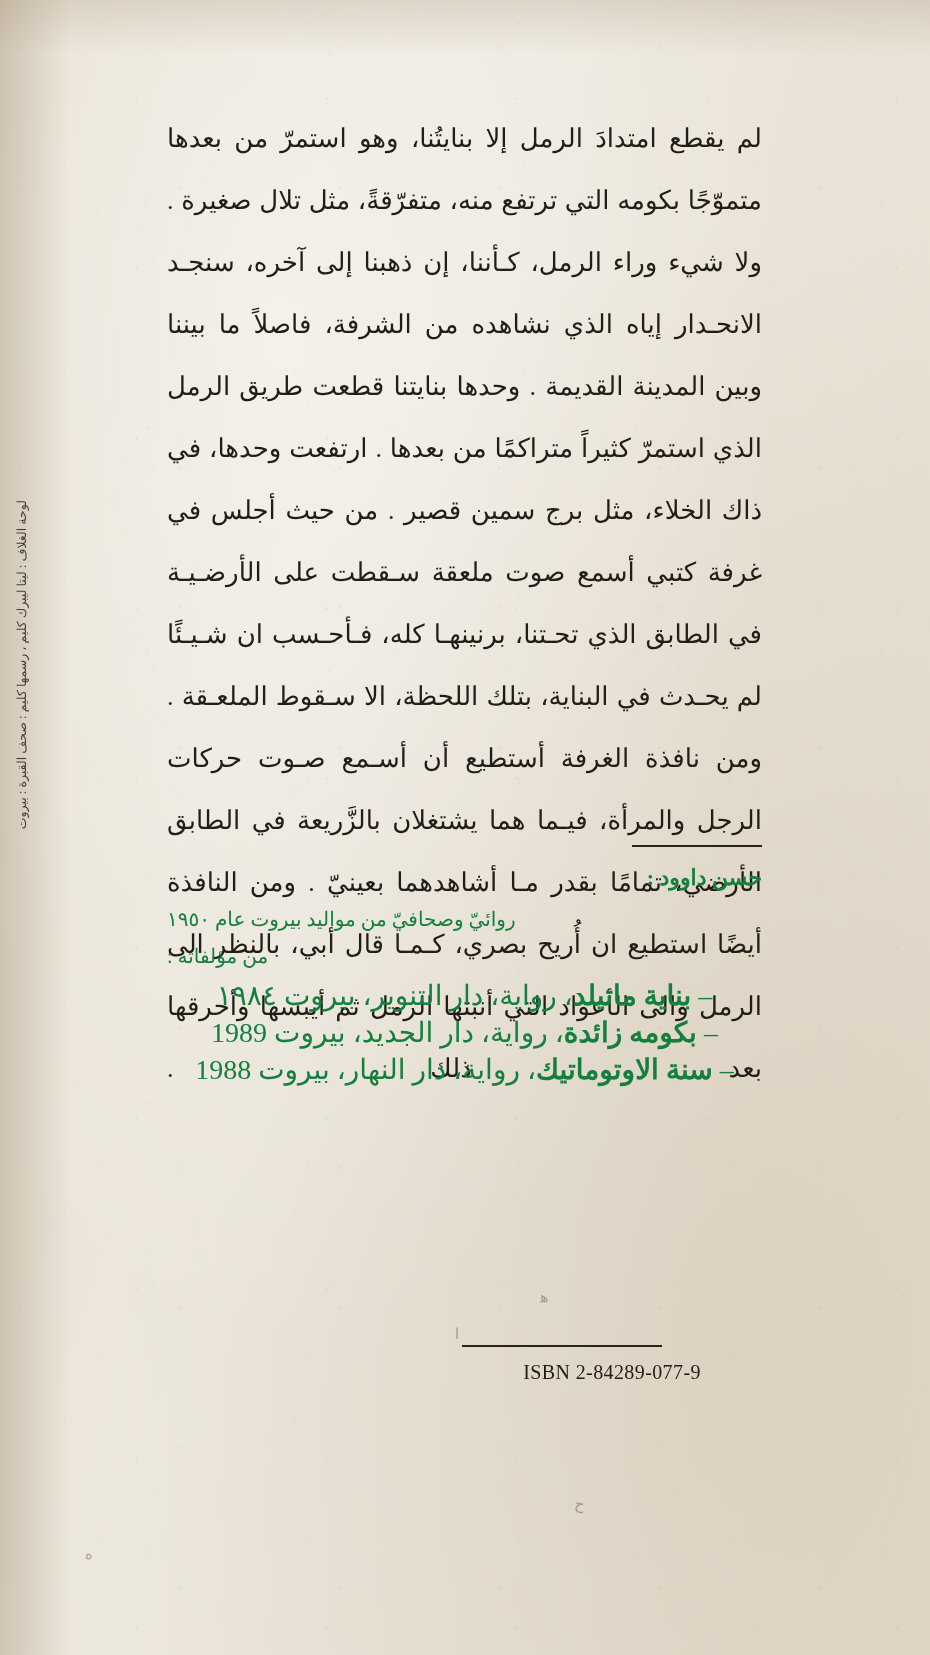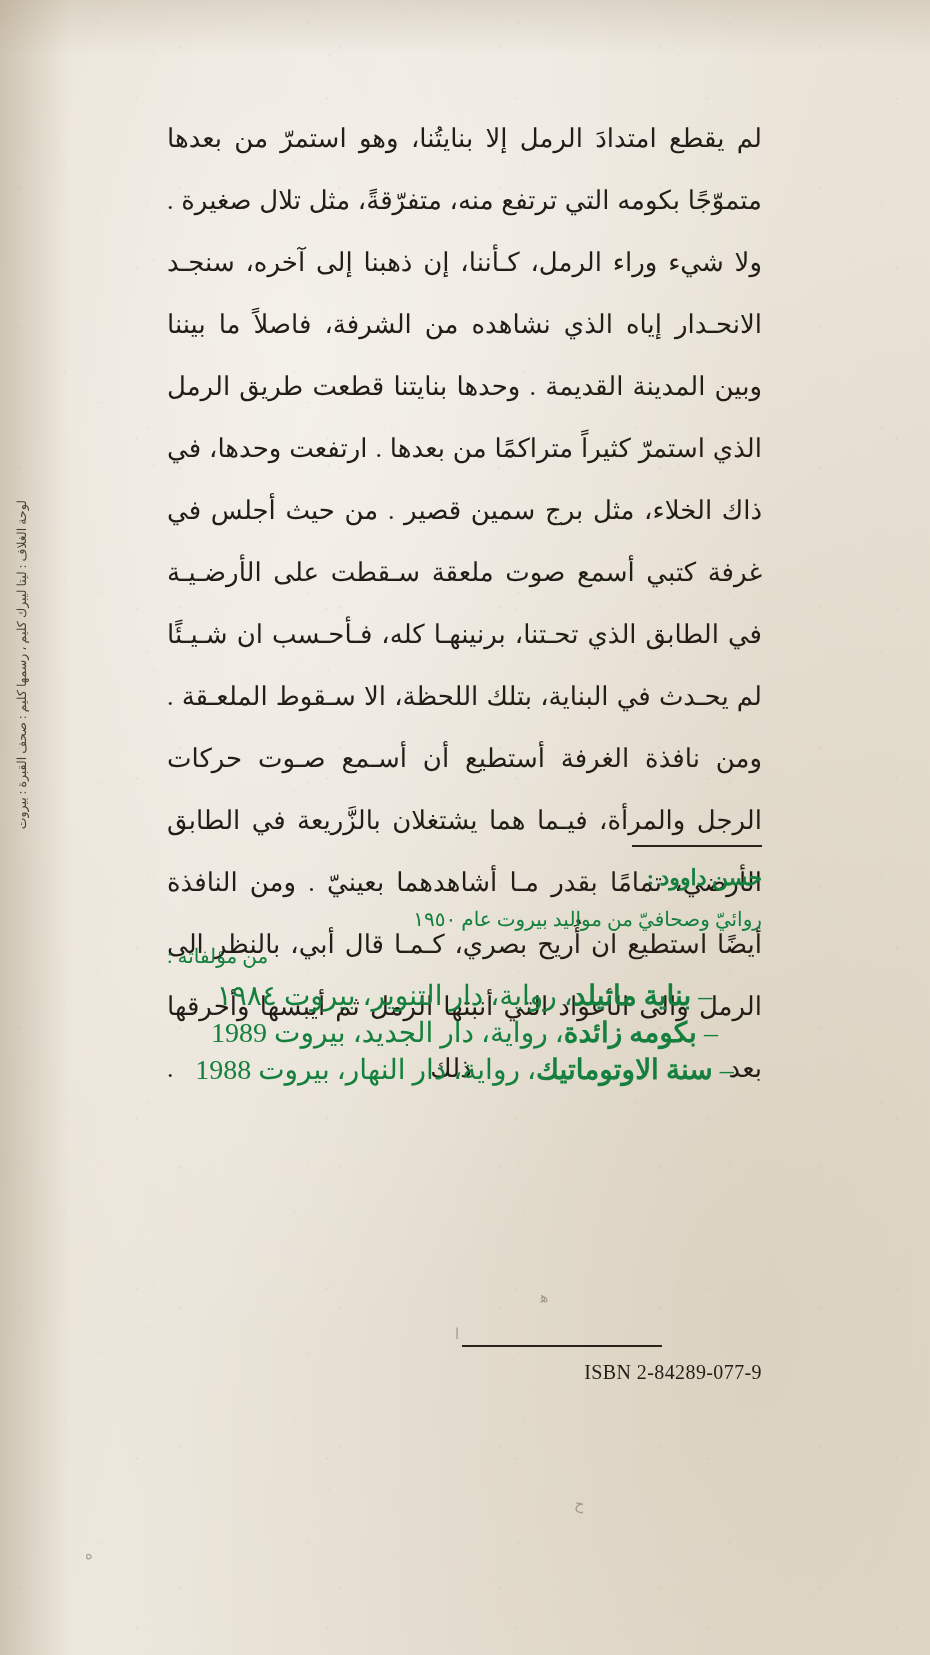--- a/index.html
+++ b/index.html
@@ -104,21 +104,21 @@
   }
   .bio-name {
     font-size: 22px;
     font-weight: bold;
     line-height: 34px;
     margin-bottom: 6px;
   }
   .bio-line {
     font-size: 20px;
     line-height: 37px;
-    text-align: right;
+    text-align: left;
   }
   .bio-line.right {
     text-align: left;
   }
   .works {
     margin-top: 2px;
   }
   .work-item {
     font-size: 28px;
     line-height: 37px;
@@ -128,21 +128,21 @@
     font-weight: bold;
   }
 
   
   .isbn-block {
     position: absolute;
     top: 1345px;
     right: 168px;
     width: 300px;
     direction: ltr;
-    text-align: right;
+    text-align: center;
     margin-left: 44px;
   }
   .isbn-rule {
     width: 200px;
     height: 2px;
     background: #2a231c;
     margin: 0 0 14px 0;
   }
   .isbn-text {
     font-size: 20px;

